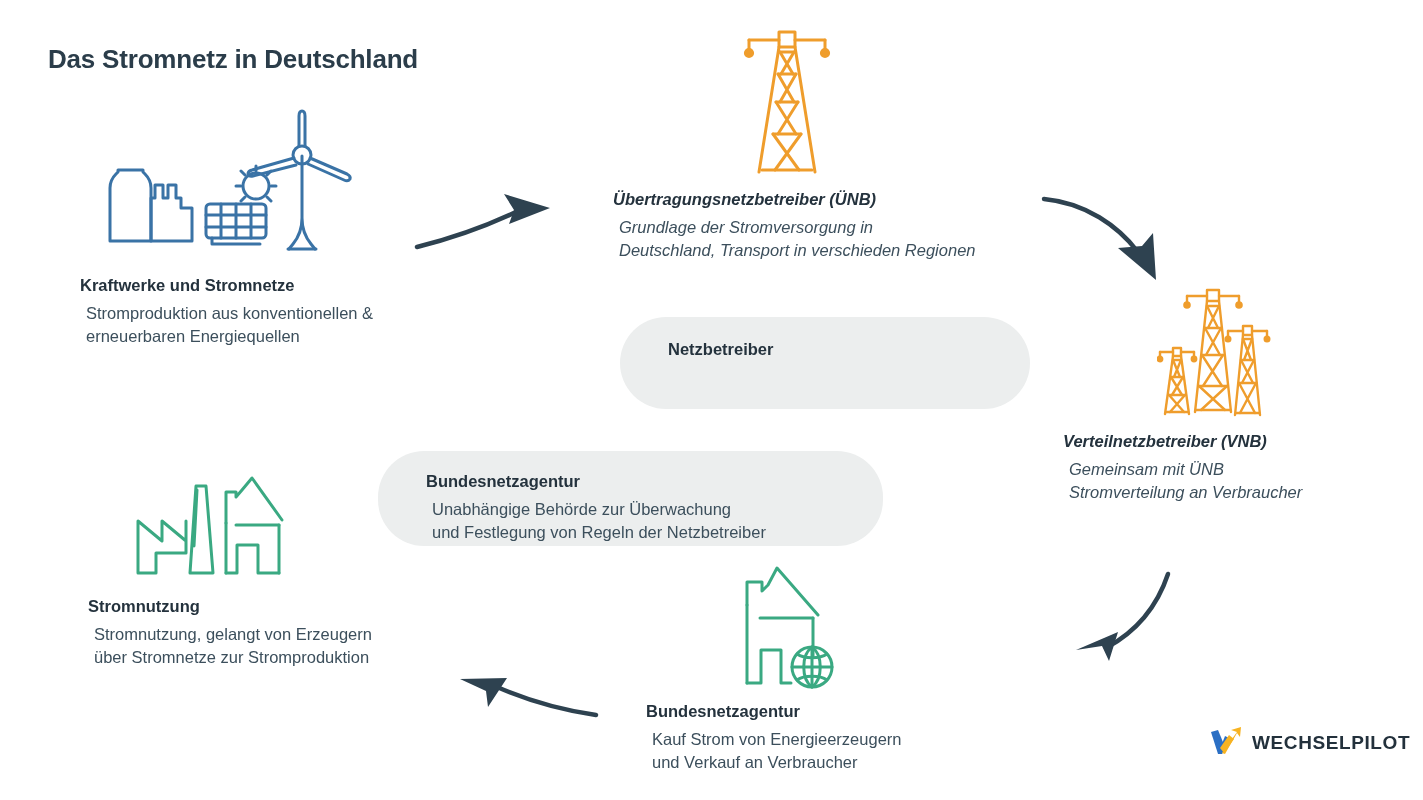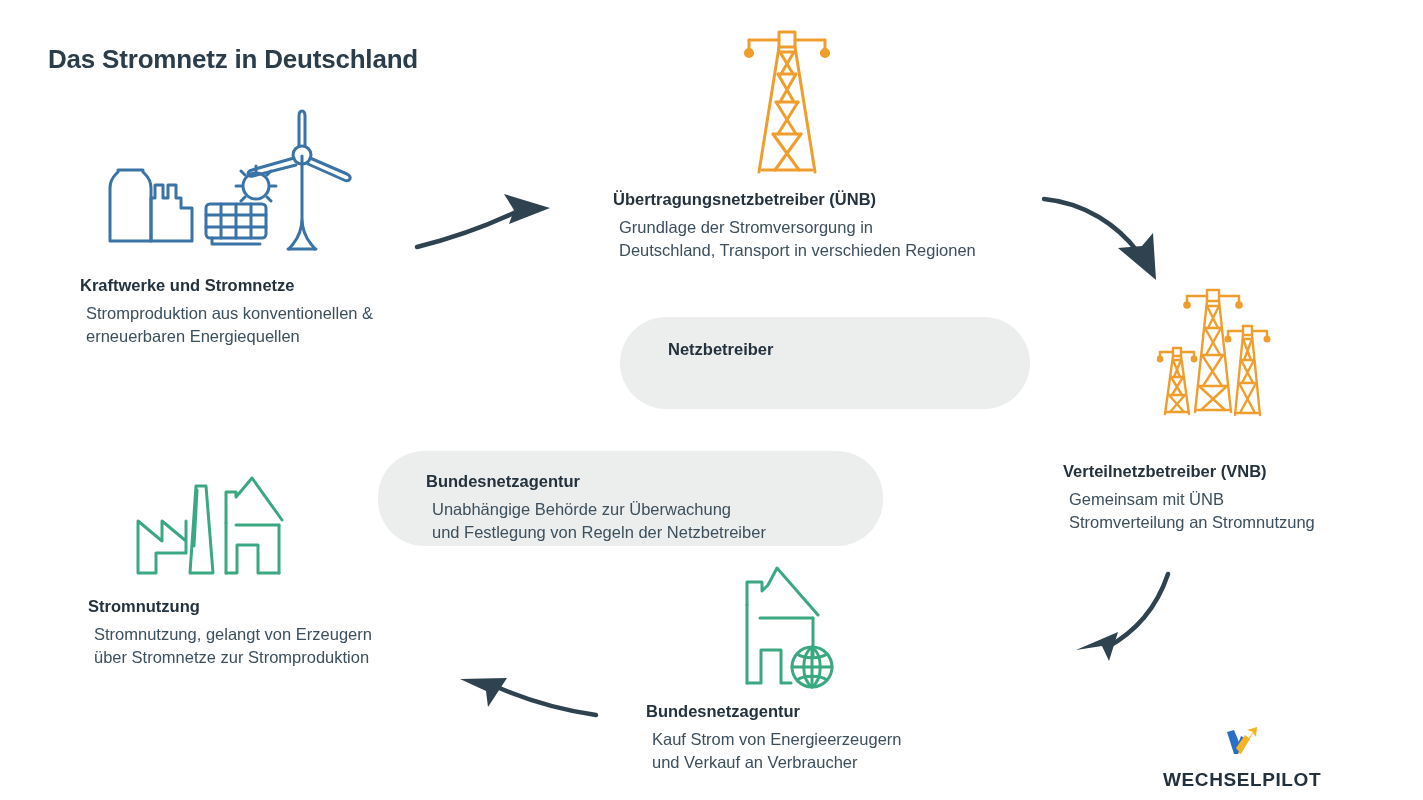--- a/index.html
+++ b/index.html
@@ -164,21 +164,21 @@
       <path d="M41 62 L59 62"></path>
       <path d="M41 62 L57 90 M59 62 L43 90"></path>
       <path d="M39 90 L61 90"></path>
       <path d="M39 90 L59 122 M61 90 L41 122"></path>
       <path d="M36 122 L64 122"></path>
       <path d="M36 122 L62 158 M64 122 L38 158"></path>
       <path d="M25 158 L75 158"></path>
     </svg>
   </div>
 
-  <div class="node-text" style="left:613px; top:188px; width:470px;">
+  <div class="node-text" style="left:613px; top:188px; width:470px;font-style:italic;">
     <p class="node-title">Übertragungsnetzbetreiber (ÜNB)</p>
     <p class="node-desc">Grundlage der Stromversorgung in
 Deutschland, Transport in verschieden Regionen</p>
   </div>
 
   <div class="arrow-wrap" style="left:1038px; top:186px;">
     <svg width="130" height="100" viewBox="0 0 130 100" fill="none">
       <path d="M6 13 C48 17 80 40 100 66" stroke="#2e4250" stroke-width="4.5" stroke-linecap="round"></path>
       <path d="M80 62 L118 94 L115 47 L104 60 Z" fill="#2e4250"></path>
     </svg>
@@ -235,24 +235,24 @@
         <path d="M86 57 L94 78 M95 57 L87 78"></path>
         <path d="M84 78 L97 78"></path>
         <path d="M84 78 L96 101 M97 78 L85 101"></path>
         <path d="M82 101 L99 101"></path>
         <path d="M82 101 L98 131 M99 101 L83 131"></path>
         <path d="M79 131 L102 131"></path>
       </g>
     </svg>
   </div>
 
-  <div class="node-text" style="left:1063px; top:460px; width:340px;">
+  <div class="node-text" style="left:1063px; top:430px; width:340px;font-style:italic;">
     <p class="node-title">Verteilnetzbetreiber (VNB)</p>
     <p class="node-desc">Gemeinsam mit ÜNB
-Stromverteilung an Stromnutzung</p>
+Stromverteilung an Verbraucher</p>
   </div>
 
   <div class="arrow-wrap" style="left:1066px; top:562px;">
     <svg width="130" height="105" viewBox="0 0 130 105" fill="none">
       <path d="M102 12 C90 48 66 72 40 86" stroke="#2e4250" stroke-width="4.5" stroke-linecap="round"></path>
       <path d="M10 88 L52 70 L43 99 L36 84 Z" fill="#2e4250"></path>
     </svg>
   </div>
 
   <div class="icon-wrap" style="left:733px; top:558px;">
@@ -318,21 +318,21 @@
   </div>
 
   <div class="pill" style="left:378px; top:451px; width:505px; height:95px;">
     <div class="pill-inner" style="left:48px; top:19px; width:440px;">
       <p class="node-title">Bundesnetzagentur</p>
       <p class="node-desc">Unabhängige Behörde zur Überwachung
 und Festlegung von Regeln der Netzbetreiber</p>
     </div>
   </div>
 
-  <div class="brand-logo" style="left:1163px; top:726px;flex-direction:column;">
+  <div class="brand-logo" style="left:1209px; top:726px;">
     <span>
       <svg width="34" height="30" viewBox="0 0 34 30" fill="none">
 
         <path d="M2 6 L9 4 L16 21 L13 28 L9 28 Z" fill="#2b6fc4"></path>
         <path d="M13 28 L9 28 L16 10 L20 12 Z" fill="#2b6fc4"></path>
 
         <path d="M13 27 L28 6 L22 4 L32 1 L31 11 L28 7 L16 28 Z" fill="#f7b322"></path>
         <path d="M11 22 L20 9 L25 13 L15 27 Z" fill="#f7b322"></path>
       </svg>
     </span>

